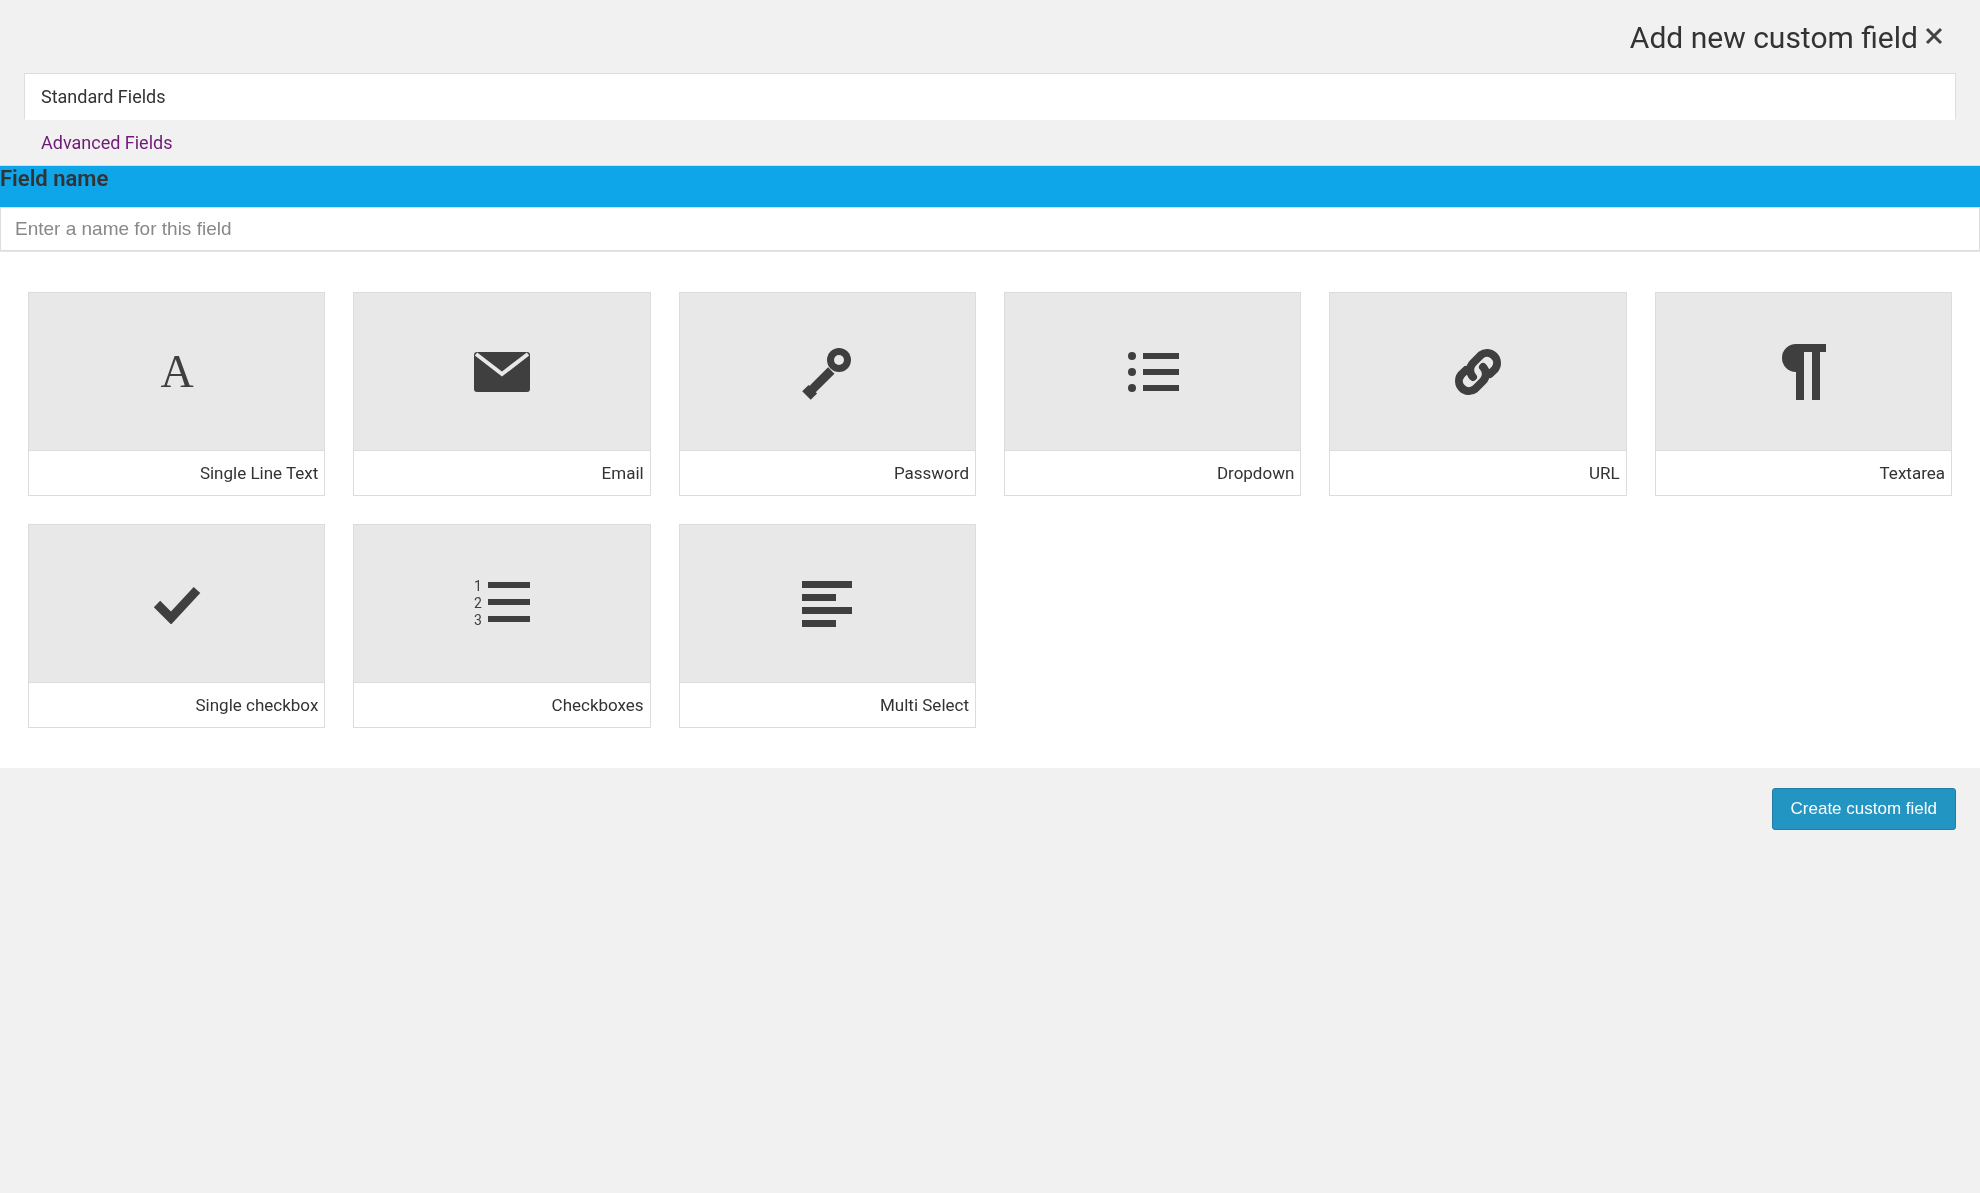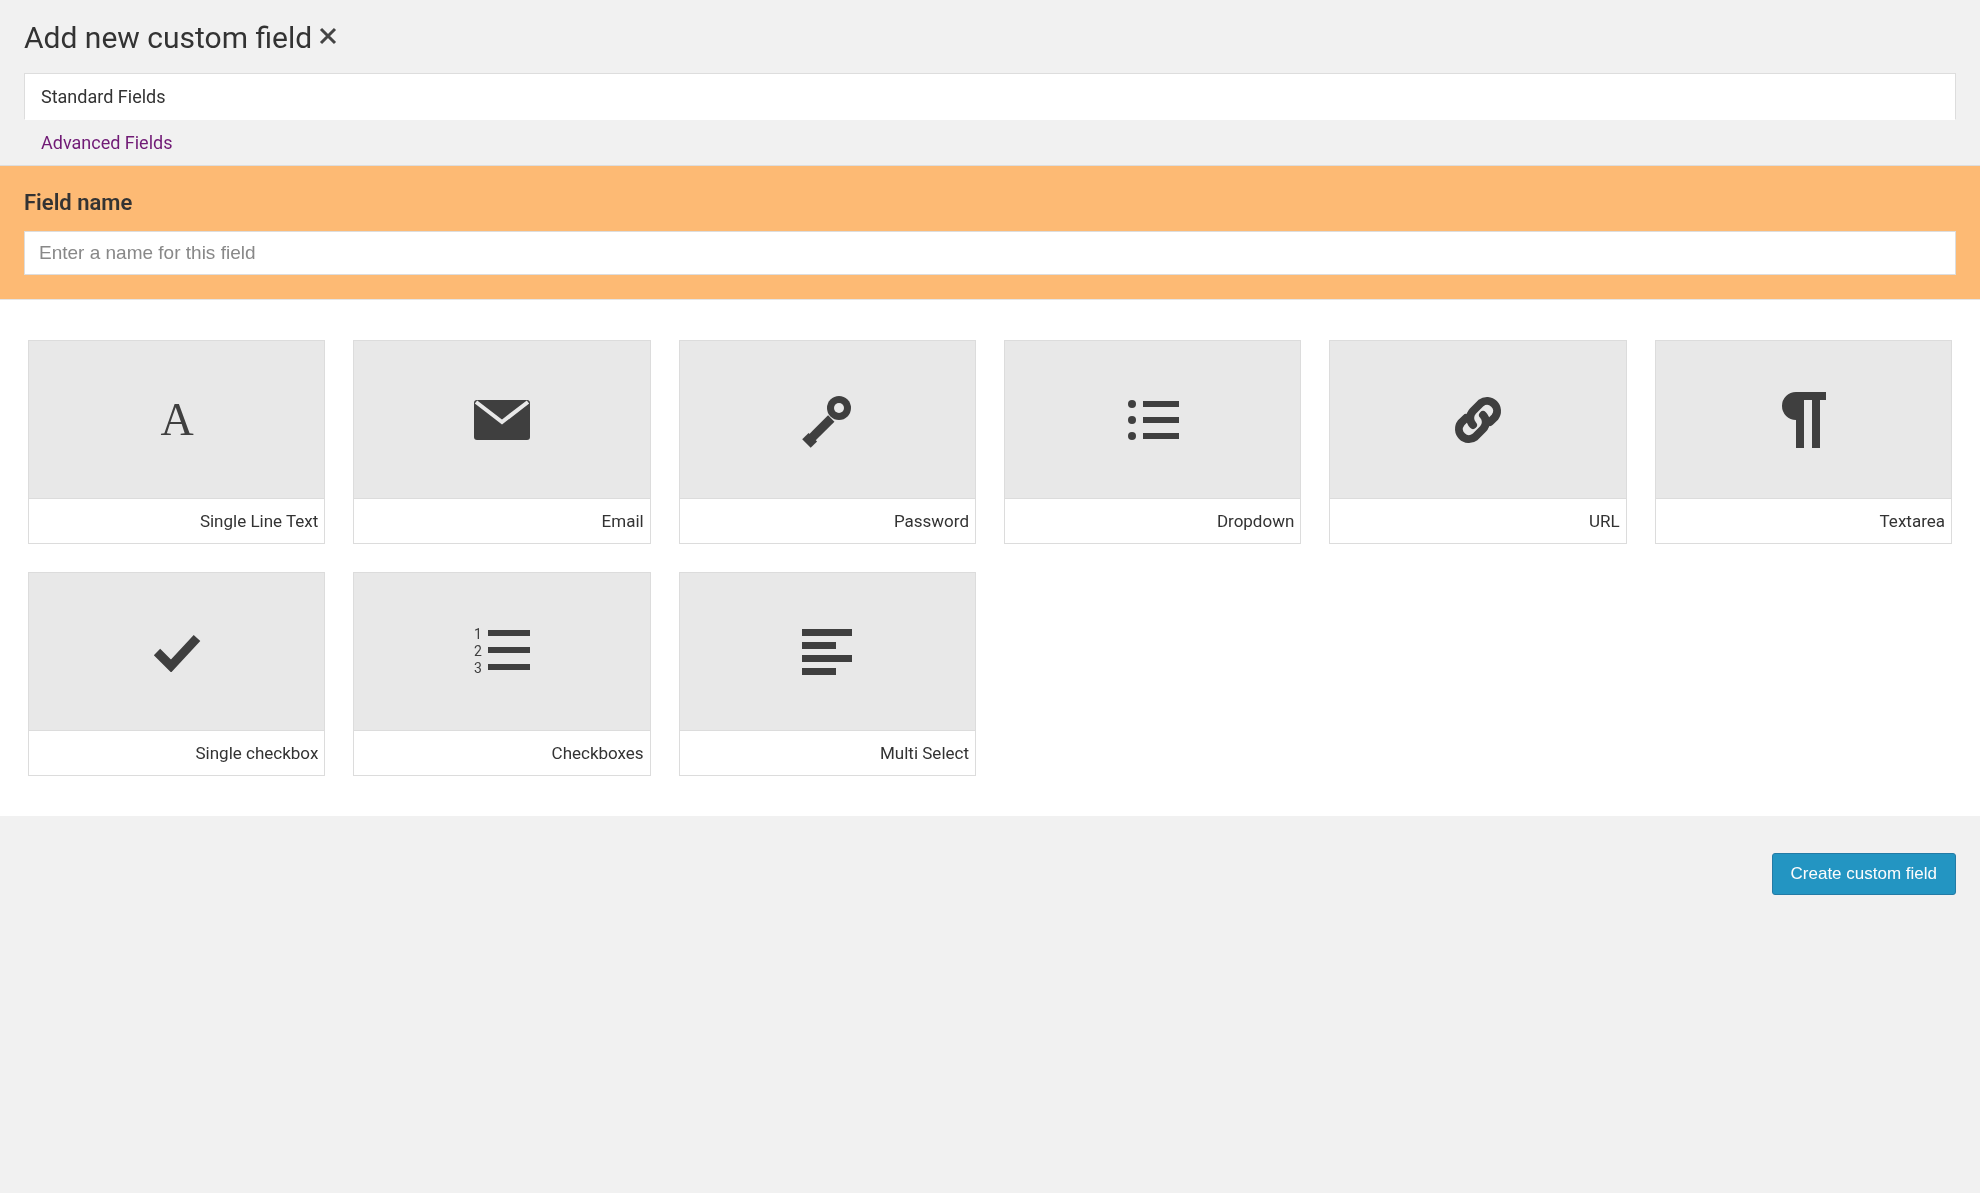--- a/index.html
+++ b/index.html
@@ -7,23 +7,23 @@
       font-family: -apple-system, BlinkMacSystemFont, "Segoe UI", Roboto, Arial, sans-serif;
       background: #f1f1f1;
       color: #333;
     }
     .modal {
       width: 100%;
       background: #f1f1f1;
     }
     .modal-header {
       display: flex;
-      justify-content: flex-start;
+      justify-content: flex-end;
       align-items: flex-start;
-      padding: 20px 22px 0 24px;
+      padding: 20px 30px 0 24px;
     }
     .modal-title {
       font-size: 30px;
       font-weight: 400;
       color: #333;
     }
     .close-btn {
       background: none;
       border: none;
       cursor: pointer;
@@ -45,22 +45,21 @@
       margin-bottom: -1px;
       color: #701a75;
     }
     .tab.active {
       background: #fff;
       border: 1px solid #ddd;
       border-bottom: 1px solid #fff;
       color: #333;
     }
     .panel-white {
-      background: #fdba74;
-      padding: 24px;
+      background: #0ea5e9;
       border-bottom: 1px solid #e5e5e5;
     }
     .field-label {
       font-size: 22px;
       font-weight: 600;
       color: #333;
       margin-bottom: 16px;
     }
     .field-input {
       width: 100%;
@@ -97,21 +96,21 @@
     }
     .card-icon svg { fill: #3f3f3f; }
     .card-label {
       text-align: right;
       padding: 12px 6px;
       font-size: 17px;
       color: #333;
       background: #fff;
     }
     .footer {
-      padding: 37px 24px;
+      padding: 20px 24px;
       display: flex;
       justify-content: flex-end;
       background: #f1f1f1;
     }
     .primary-btn {
       background: #0085ba;
       color: #fff;
       border: 1px solid #006799;
       padding: 10px 18px;
       font-size: 17px;

